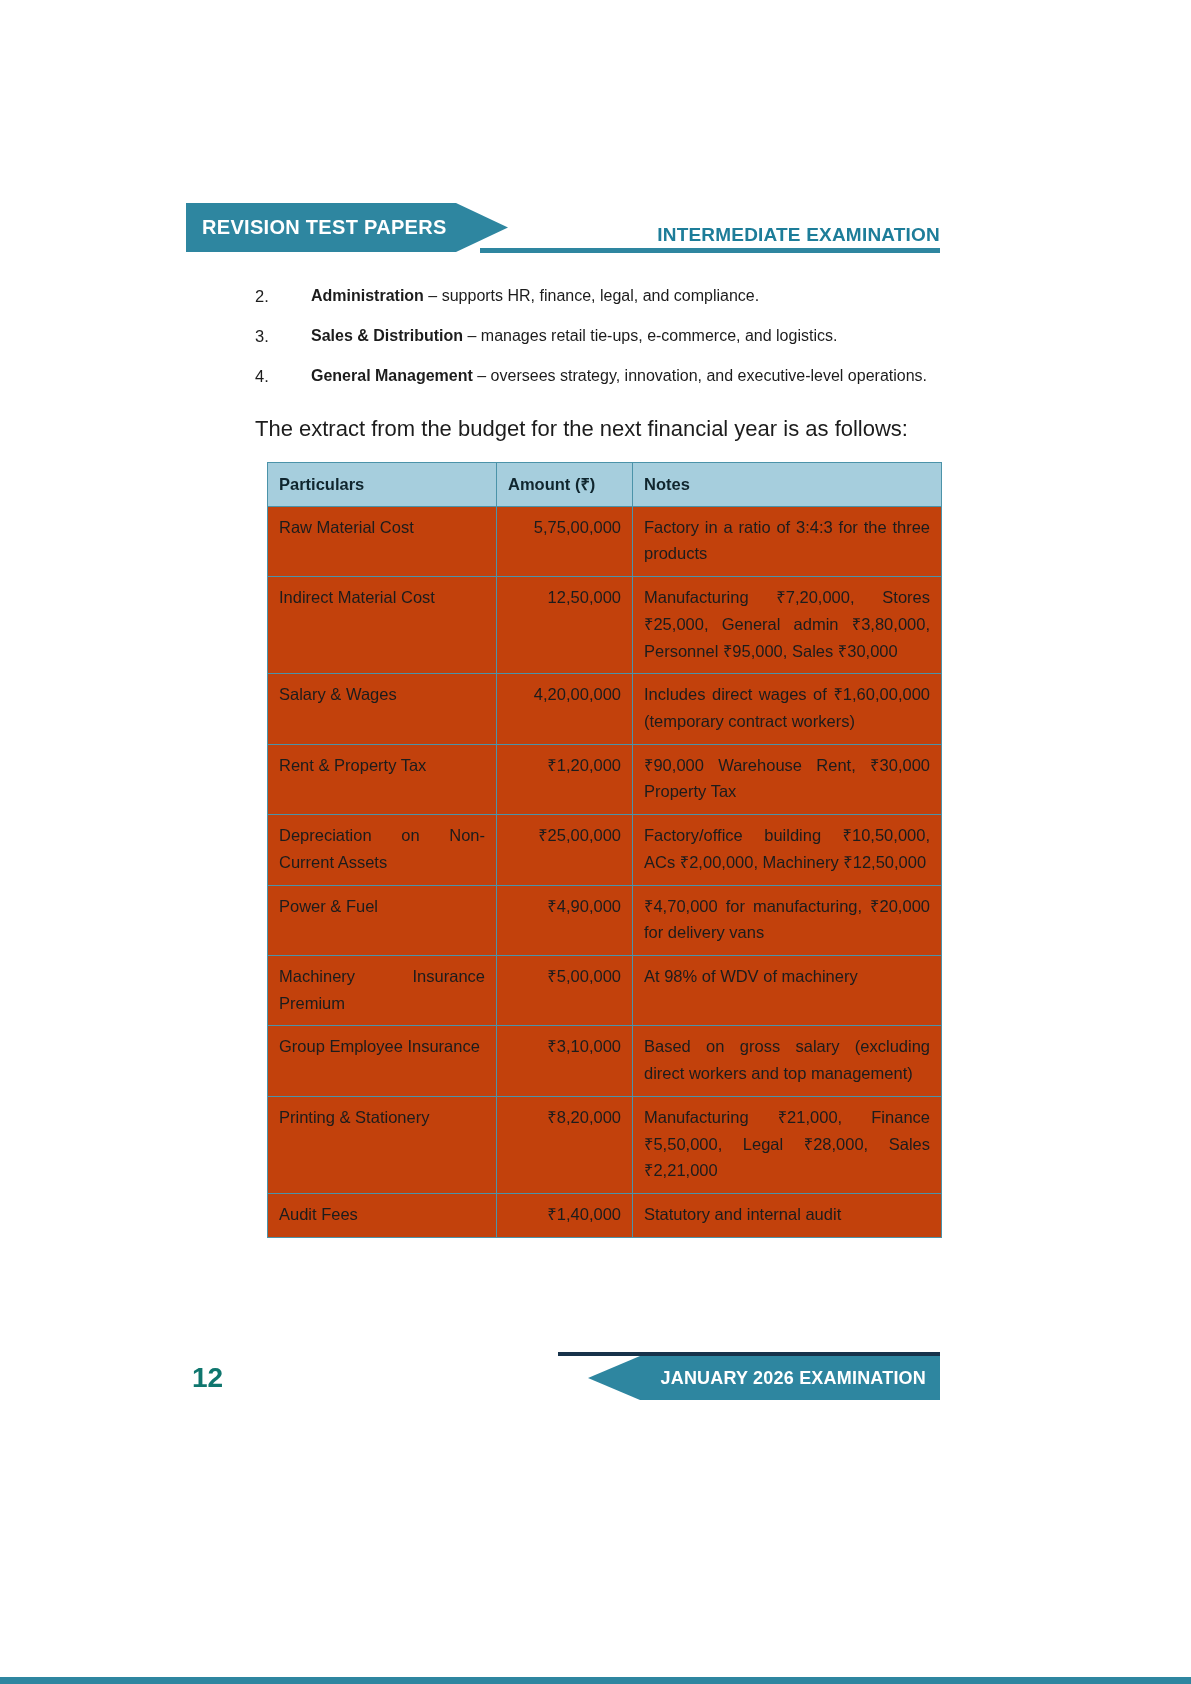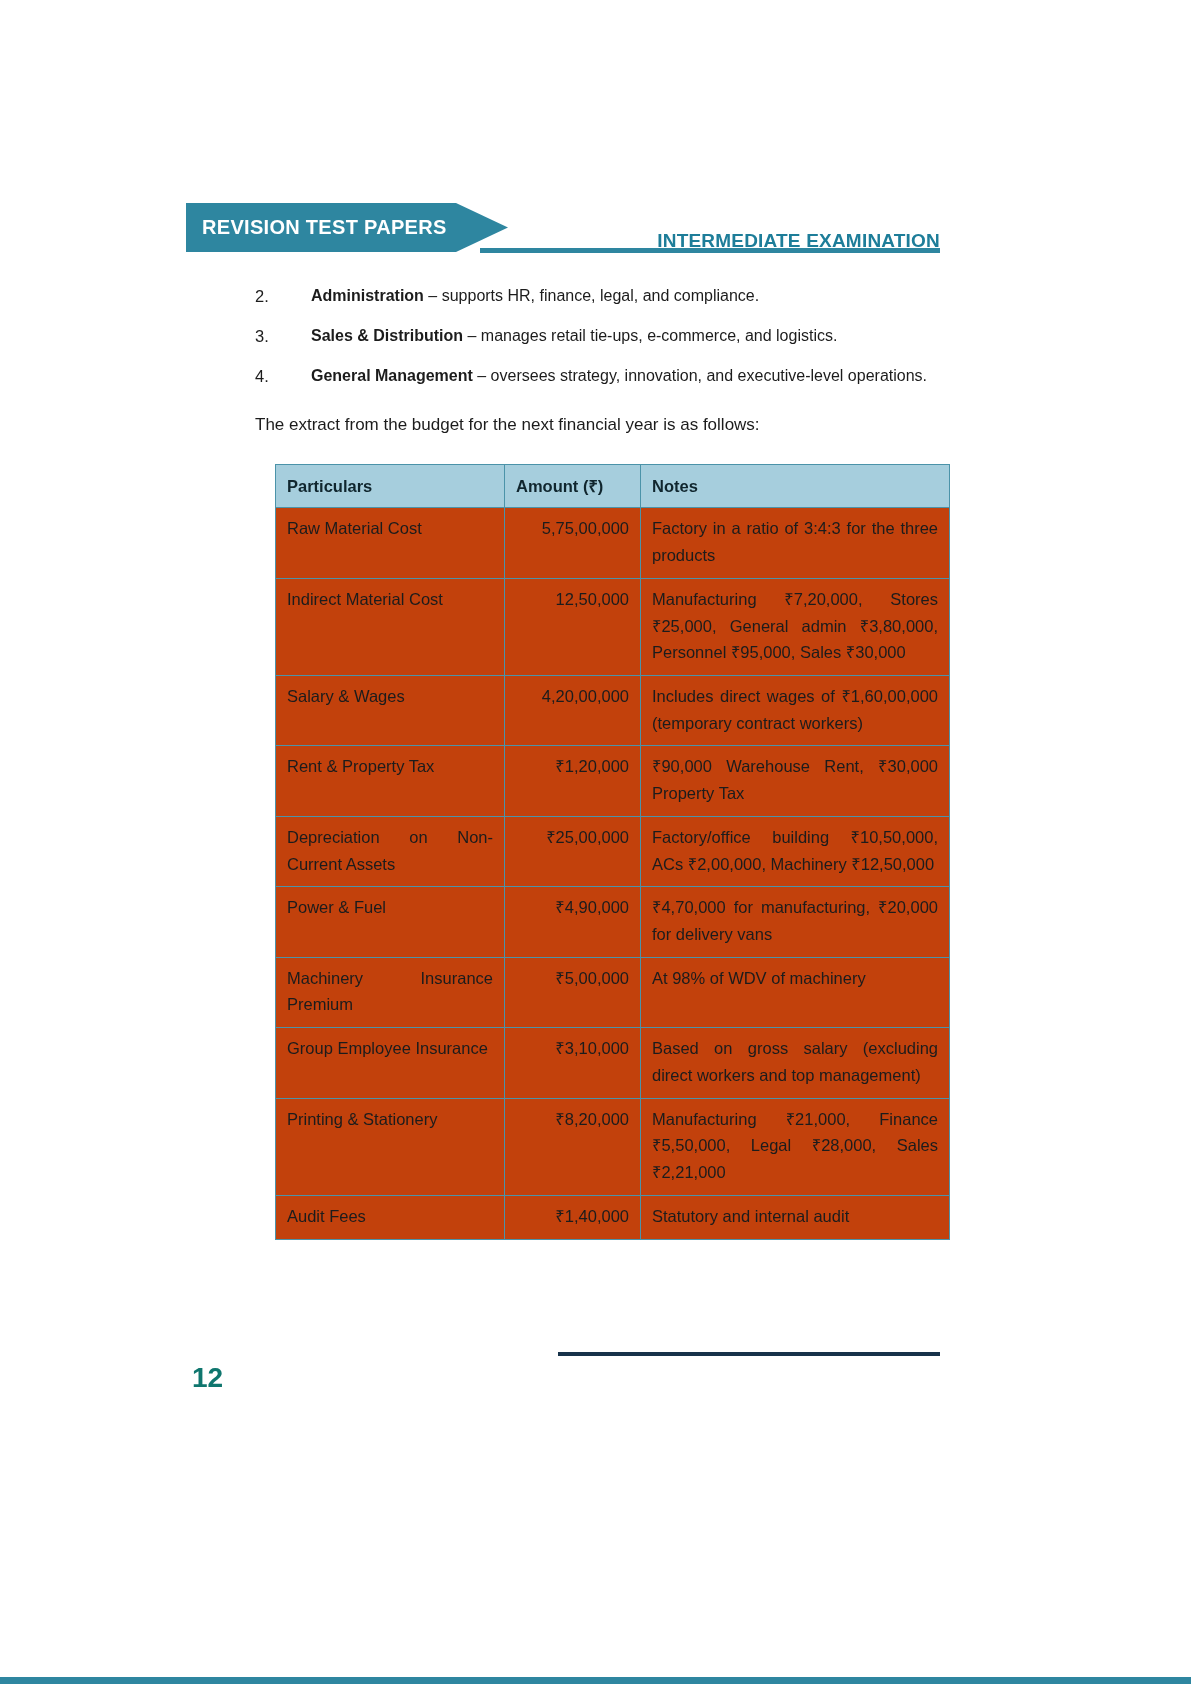--- a/index.html
+++ b/index.html
@@ -12,40 +12,40 @@
 
   
   .header-banner {
     position:absolute; left:186px; top:203px; width:322px; height:49px;
     background:#2e86a0; color:#ffffff;
     clip-path:polygon(0 0, calc(100% - 52px) 0, 100% 50%, calc(100% - 52px) 100%, 0 100%);
     display:flex; align-items:center; padding-left:16px;
     font-size:20px; font-weight:700; letter-spacing:.3px;
   }
   .header-right-title {
-    position:absolute; right:251px; top:230px; width:520px;
+    position:absolute; right:251px; top:224px; width:520px;
     text-align:right; color:#1d7d99; font-size:19px; font-weight:700;
     letter-spacing:.2px;
   }
   .header-underline {
     position:absolute; left:480px; top:248px; width:460px; height:5px;
     background:#2e86a0;
   }
 
   
   .content { position:absolute; left:255px; top:283px; width:685px; }
   .num-item { display:flex; margin-bottom:13px; }
   .num-item .num { width:56px; flex:0 0 56px; font-size:16.5px; line-height:1.65; }
   .num-item .txt { flex:1; font-size:16px; line-height:1.65; text-align:justify; }
   .num-item .lead { font-weight:700; }
-  .intro { margin-top:20px; margin-bottom:25px; font-size:17px; line-height:1.65; }
+  .intro { margin-top:20px; margin-bottom:15px; font-size:22px; line-height:1.65; }
 
   
   table.budget {
-    width:674px; margin-left:20px; border-collapse:collapse; table-layout:fixed;
+    width:674px; margin-left:12px; border-collapse:collapse; table-layout:fixed;
   }
   table.budget th, table.budget td {
     border:1.5px solid #4b93a9; vertical-align:top;
     font-size:16.5px; line-height:1.62; padding:7px 11px 9px 11px;
   }
   table.budget th {
     background:#a6cedd; text-align:left; font-weight:700; color:#10262e;
     padding-top:8px; padding-bottom:8px;
   }
   table.budget td { background:#c2410c; }
@@ -170,15 +170,18 @@
             <td class="td-amount">₹1,40,000</td>
             <td class="td-notes">Statutory and internal audit</td>
           </tr>
         </tbody>
     </table>
 
   </div>
 
   <div class="footer-pagenum">12</div>
   <div class="footer-topline"></div>
+  <div class="footer-banner">
+    <span>JANUARY 2026 EXAMINATION</span>
+  </div>
   <div class="page-bottom-strip"></div>
 
 </div>
 
 </body></html>

